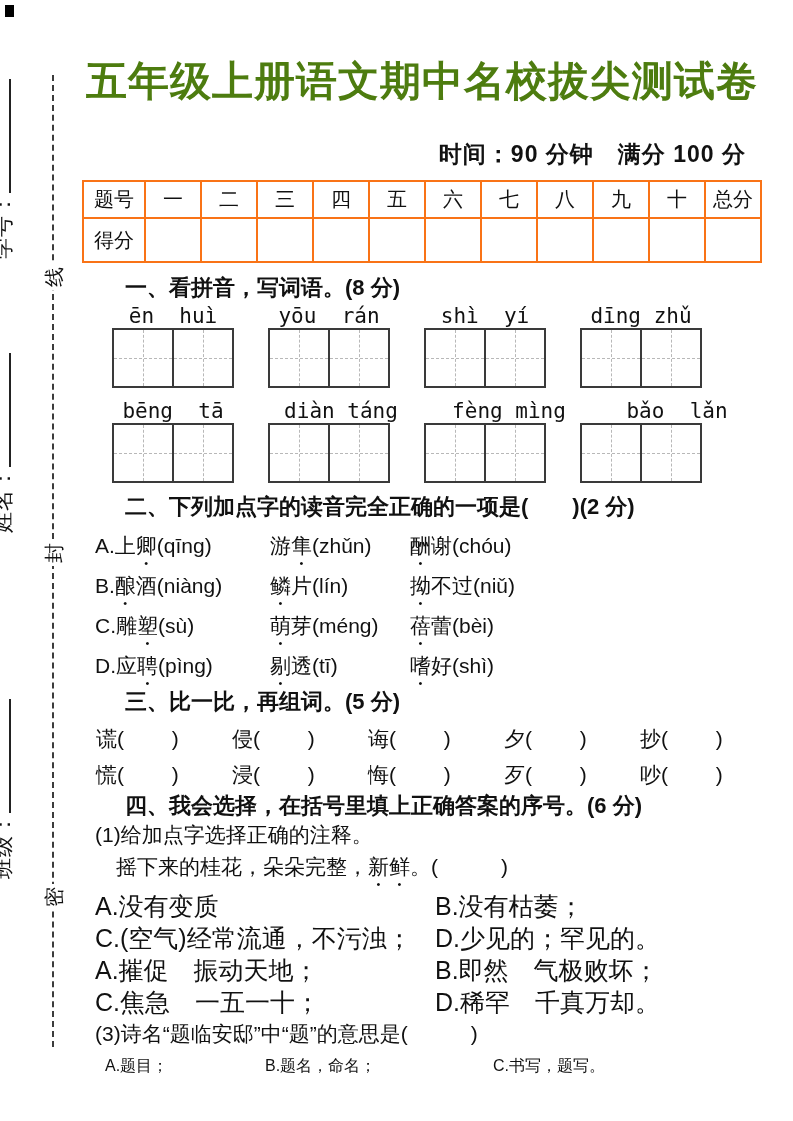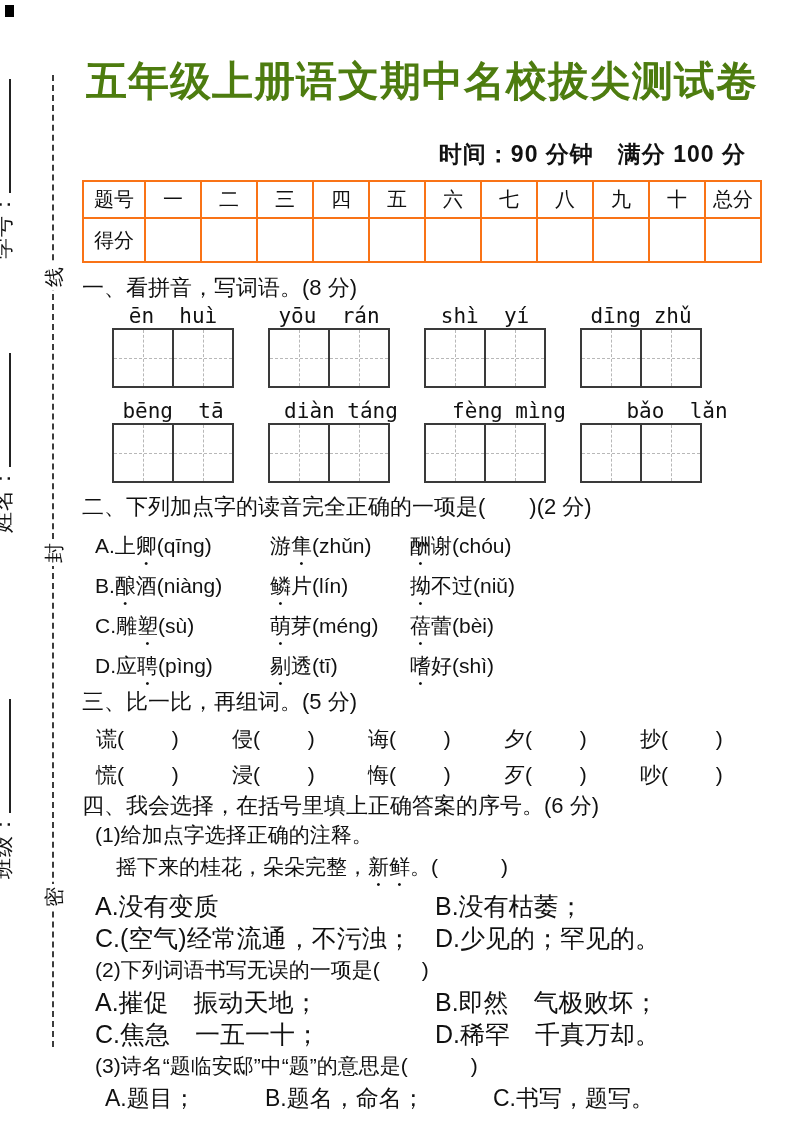--- a/index.html
+++ b/index.html
@@ -45,21 +45,21 @@
   }
   
   table.score { margin-top:12px; width:100%; border-collapse:collapse; table-layout:fixed; }
   table.score td {
     border:2px solid #f97316; text-align:center; font-size:20px; padding:0;
   }
   table.score tr.hdr td { height:35px; }
   table.score tr.scr td { height:42px; }
   table.score td.first { width:60px; }
   
-  .s-heading { font-size:22px; font-weight:normal; line-height:26px; }
+  .s-heading { font-size:22px; font-weight:bold; line-height:26px;margin-left:43px; }
   .h1 { margin-top:12px; }
   .h2 { margin-top:11px; }
   .h3 { margin-top:0; }
   .h4 { margin-top:0; }
   
   .pinyin-row { display:flex; padding-left:30px; gap:34px; margin-top:3px; }
   .pinyin-row.second { margin-top:11px;gap:46px; }
   .pinyin {
     width:122px; text-align:center; white-space:pre;
     font-family:"DejaVu Sans Mono", monospace; font-size:21px; line-height:24px;
@@ -82,21 +82,21 @@
   
   .s3-row { display:flex; padding-left:14px; font-size:21px; line-height:36px; margin-top:0; }
   .s3-row.first { margin-top:6px; }
   .s3-col { width:136px; white-space:pre; }
   .s3-col:last-child { width:auto; }
   
   .stem { font-size:21px; line-height:32px; padding-left:13px; }
   .sentence { font-size:21px; line-height:32px; padding-left:34px; }
   .opt-grid { display:flex; font-size:25px; line-height:32px; padding-left:13px; }
   .opt-grid .g1 { width:340px; }
-  .opt3 { display:flex; font-size:23px; line-height:32px; padding-left:23px; }
+  .opt3 { display:flex; font-size:16px; line-height:32px; padding-left:23px; }
   .opt3 .o1 { width:160px; }
   .opt3 .o2 { width:228px; }
 </style>
 </head>
 <body>
 
 <div class="page">
 
   <div class="corner-mark"></div>
 
@@ -251,21 +251,20 @@
     <div class="sentence"><span>摇下来的桂花，朵朵完整，</span><span class="dot">新鲜</span><span>。(　　　)</span></div>
     <div class="opt-grid">
       <span class="g1">A.没有变质</span>
       <span class="g2">B.没有枯萎；</span>
     </div>
     <div class="opt-grid">
       <span class="g1">C.(空气)经常流通，不污浊；</span>
       <span class="g2">D.少见的；罕见的。</span>
     </div>
 
-    <div class="stem">(2)下列词语书写无误的一项是(　　)</div>
     <div class="opt-grid">
       <span class="g1">A.摧促　振动天地；</span>
       <span class="g2">B.即然　气极败坏；</span>
     </div>
     <div class="opt-grid">
       <span class="g1">C.焦急　一五一十；</span>
       <span class="g2">D.稀罕　千真万却。</span>
     </div>
 
     <div class="stem">(3)诗名“题临安邸”中“题”的意思是(　　　)</div>

